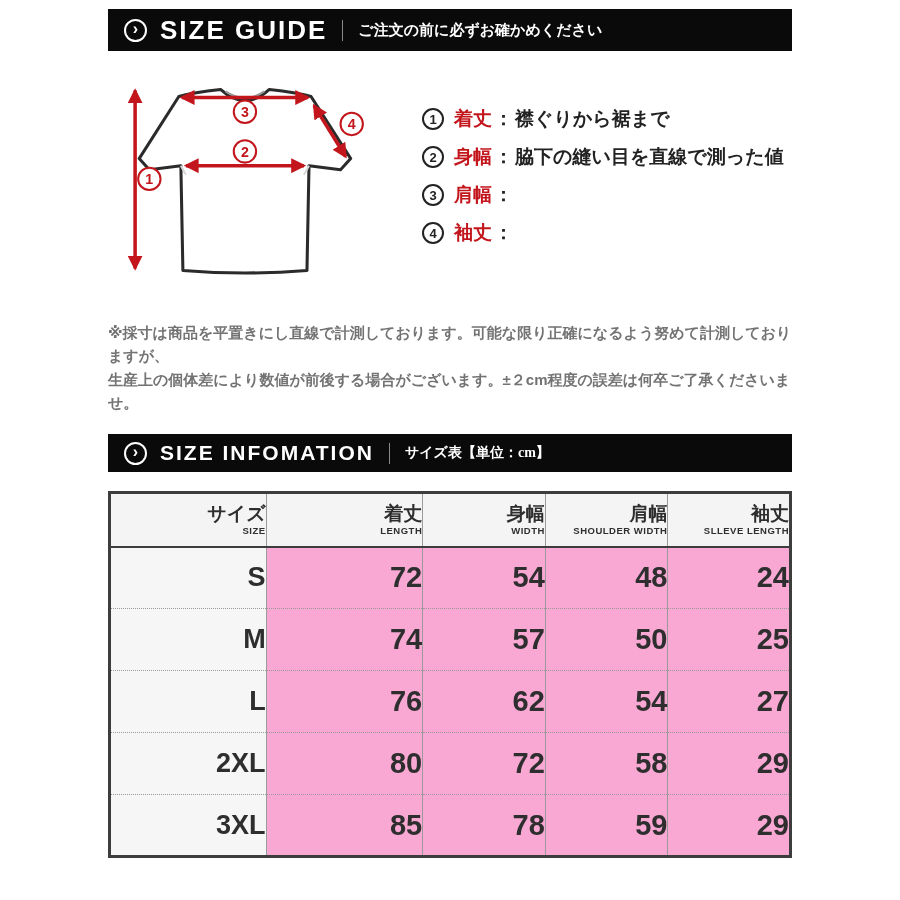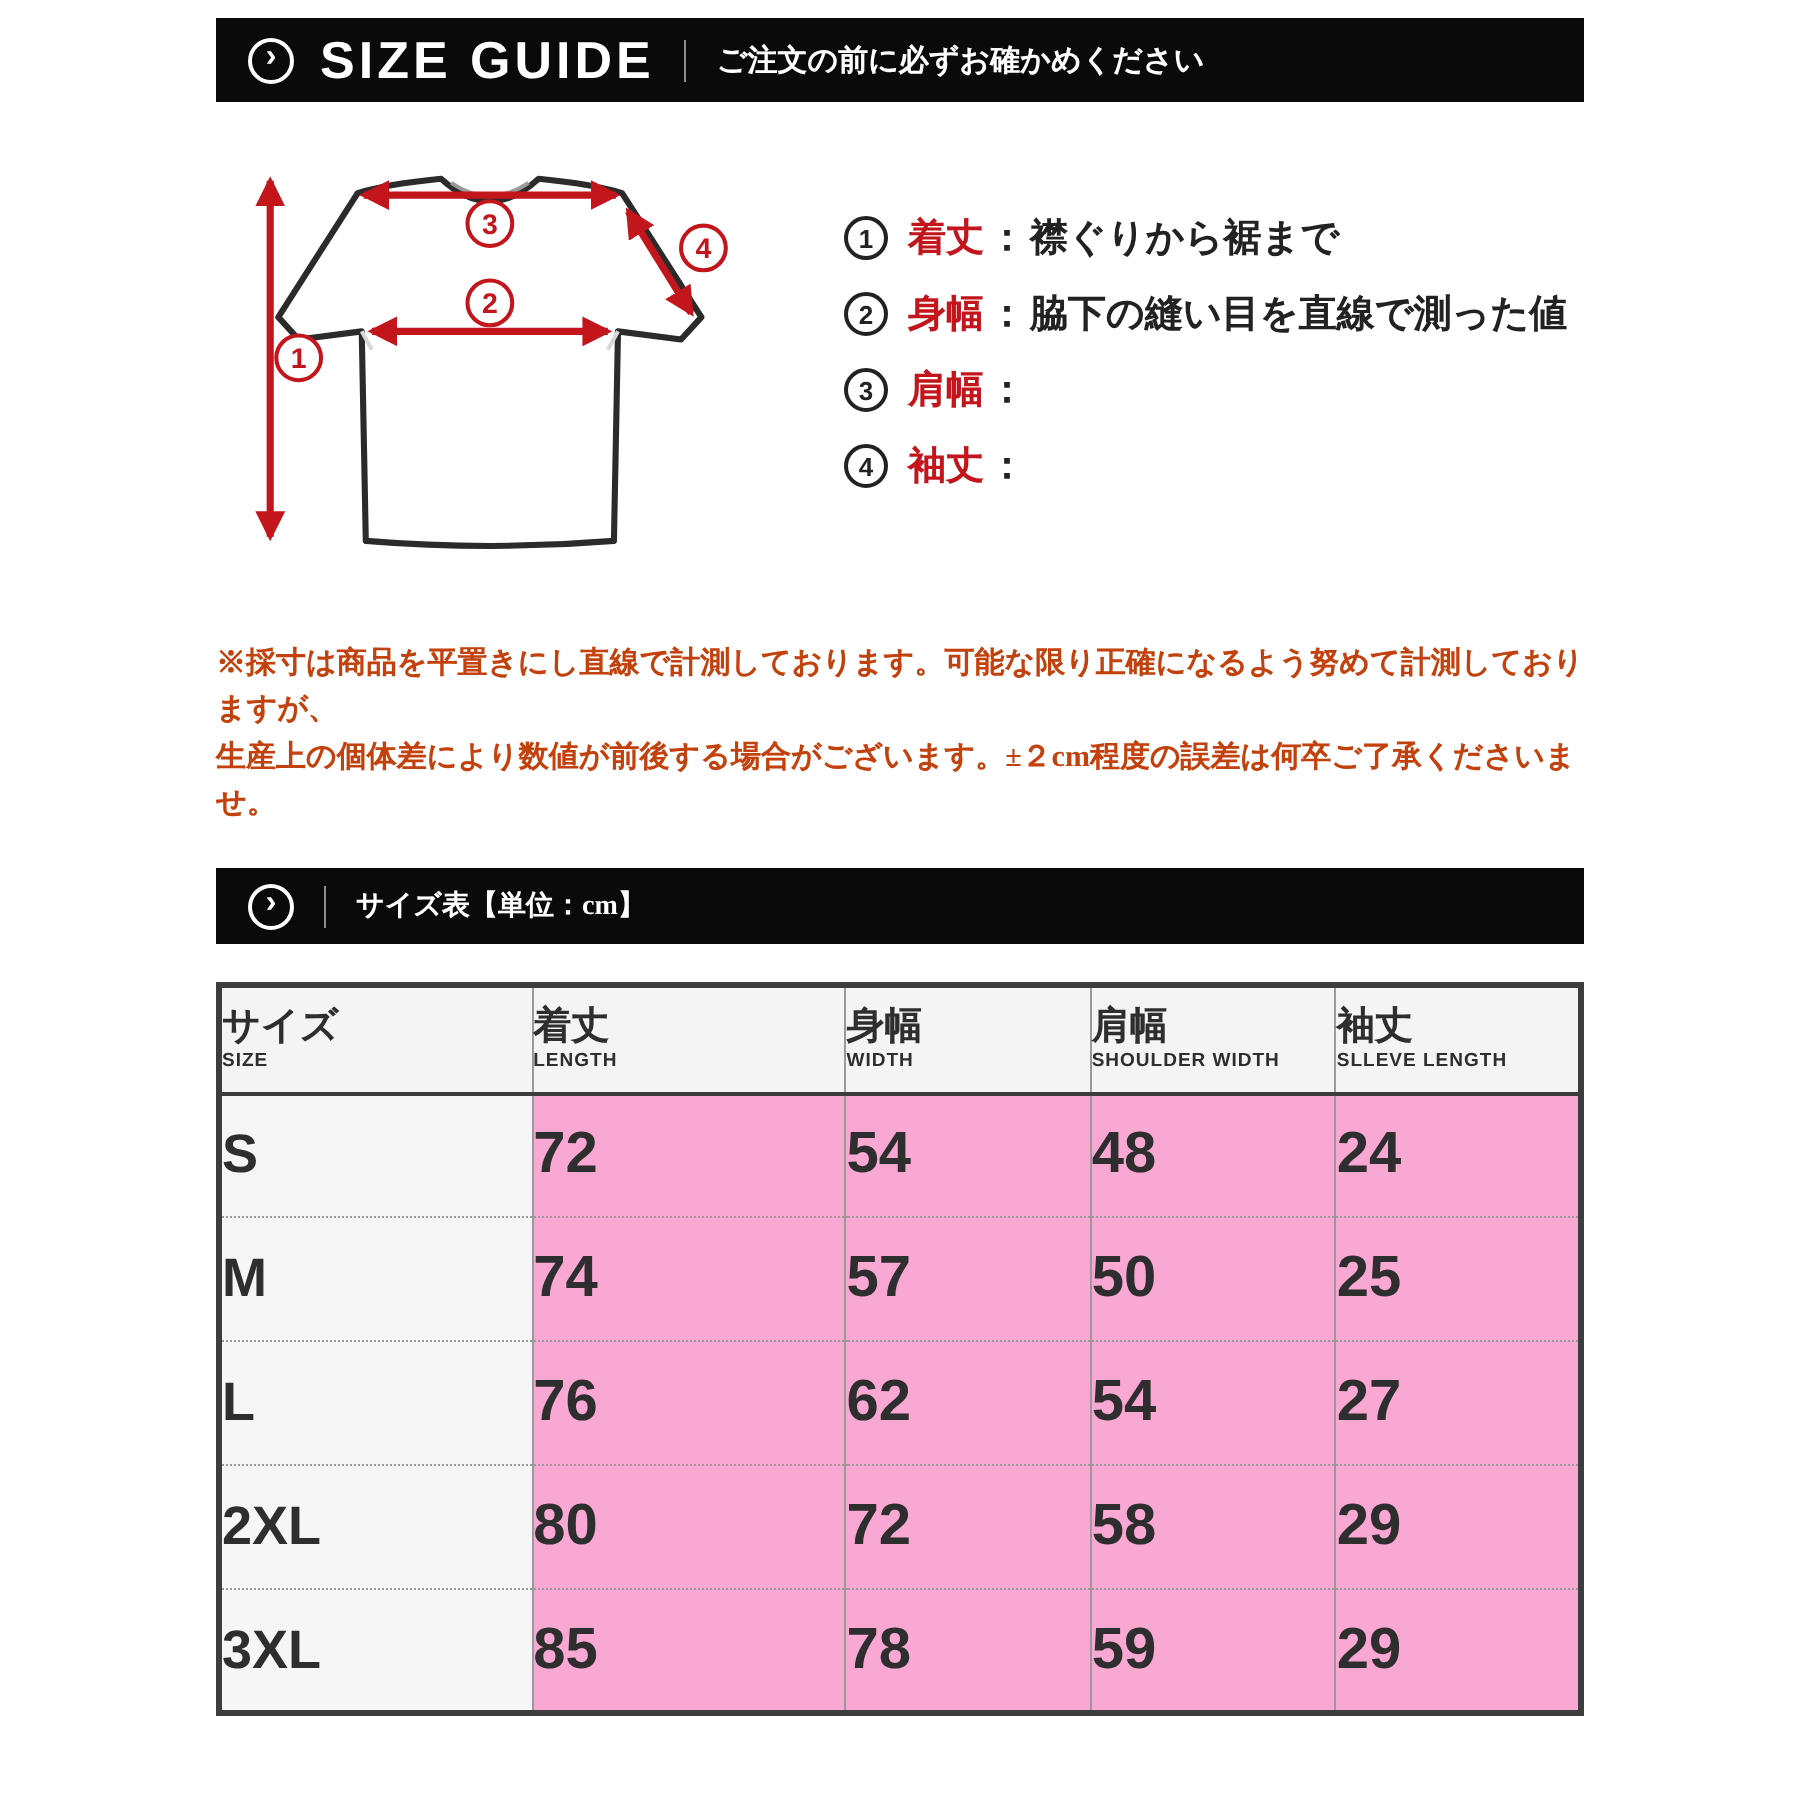--- a/index.html
+++ b/index.html
@@ -28,27 +28,27 @@
   .legend { margin-left:42px; padding-top:40px; }
   .legend-item { display:flex; align-items:center; height:28px; margin-bottom:10px;
                  font-size:19px; font-weight:800; color:#222222; white-space:nowrap; }
   .lnum { flex:0 0 auto; width:22px; height:22px; border:2px solid #222222; border-radius:50%;
           display:inline-flex; align-items:center; justify-content:center;
           font-size:13px; font-weight:800; margin-right:10px; }
   .lname { color:#c3161c; margin-right:2px; }
   .lsep { margin-right:2px; }
 
   
-  .note { font-size:15px; font-weight:700; color:#c2410c; line-height:1.55;font-family:Liberation Serif, serif; }
+  .note { font-size:15px; font-weight:700; color:#737373; line-height:1.55; }
   .note1 { margin-top:8px; }
 
   
   .size-table { width:100%; margin-top:19px; border-collapse:collapse;
                 border:3px solid #3d3d3d; table-layout:fixed; }
-  .size-table th, .size-table td { border-left:1px solid #9a9a9a; text-align:left; vertical-align:middle; }
+  .size-table th, .size-table td { border-left:1px solid #9a9a9a; text-align:right; vertical-align:middle; }
   .size-table th:first-child, .size-table td:first-child { border-left:none; }
   .size-table thead th { height:54px; background:#f4f4f4; border-bottom:2px solid #3d3d3d; }
   .col-size { width:23%; } .col-len { width:23%; } .col-w { width:18%; } .col-sw { width:18%; } .col-sl { width:18%; }
   .th-jp { font-size:19px; font-weight:800; color:#2e2e2e; line-height:1.1; }
   .th-en { font-size:9.5px; font-weight:700; color:#2e2e2e; letter-spacing:0.5px; margin-top:0; }
   .size-table tbody tr { border-top:1px dotted #9a9a9a; }
   .size-table tbody tr:first-child { border-top:none; }
   .size-table tbody th { height:62px; background:#f6f6f6; font-size:27px; font-weight:800; color:#2e2e2e; }
   .size-table tbody td { font-size:29px; font-weight:800; color:#2e2e2e; background:#f9a8d4; }
 </style>
@@ -123,20 +123,21 @@
     </div>
   </div>
 
   <div class="note note1">
     <div>※採寸は商品を平置きにし直線で計測しております。可能な限り正確になるよう努めて計測しておりますが、</div>
     <div>生産上の個体差により数値が前後する場合がございます。±２cm程度の誤差は何卒ご了承くださいませ。</div>
   </div>
 
   <div class="bar bar2">
     <span class="cicon">›</span>
+    <span class="bar-title">SIZE INFOMATION</span>
     <span class="bar-div"></span>
     <span class="bar-sub">サイズ表【単位：cm】</span>
   </div>
 
   <table class="size-table">
     <thead>
       <tr>
         <th class="col-size">
           <div class="th-jp">サイズ</div>
           <div class="th-en">SIZE</div>

